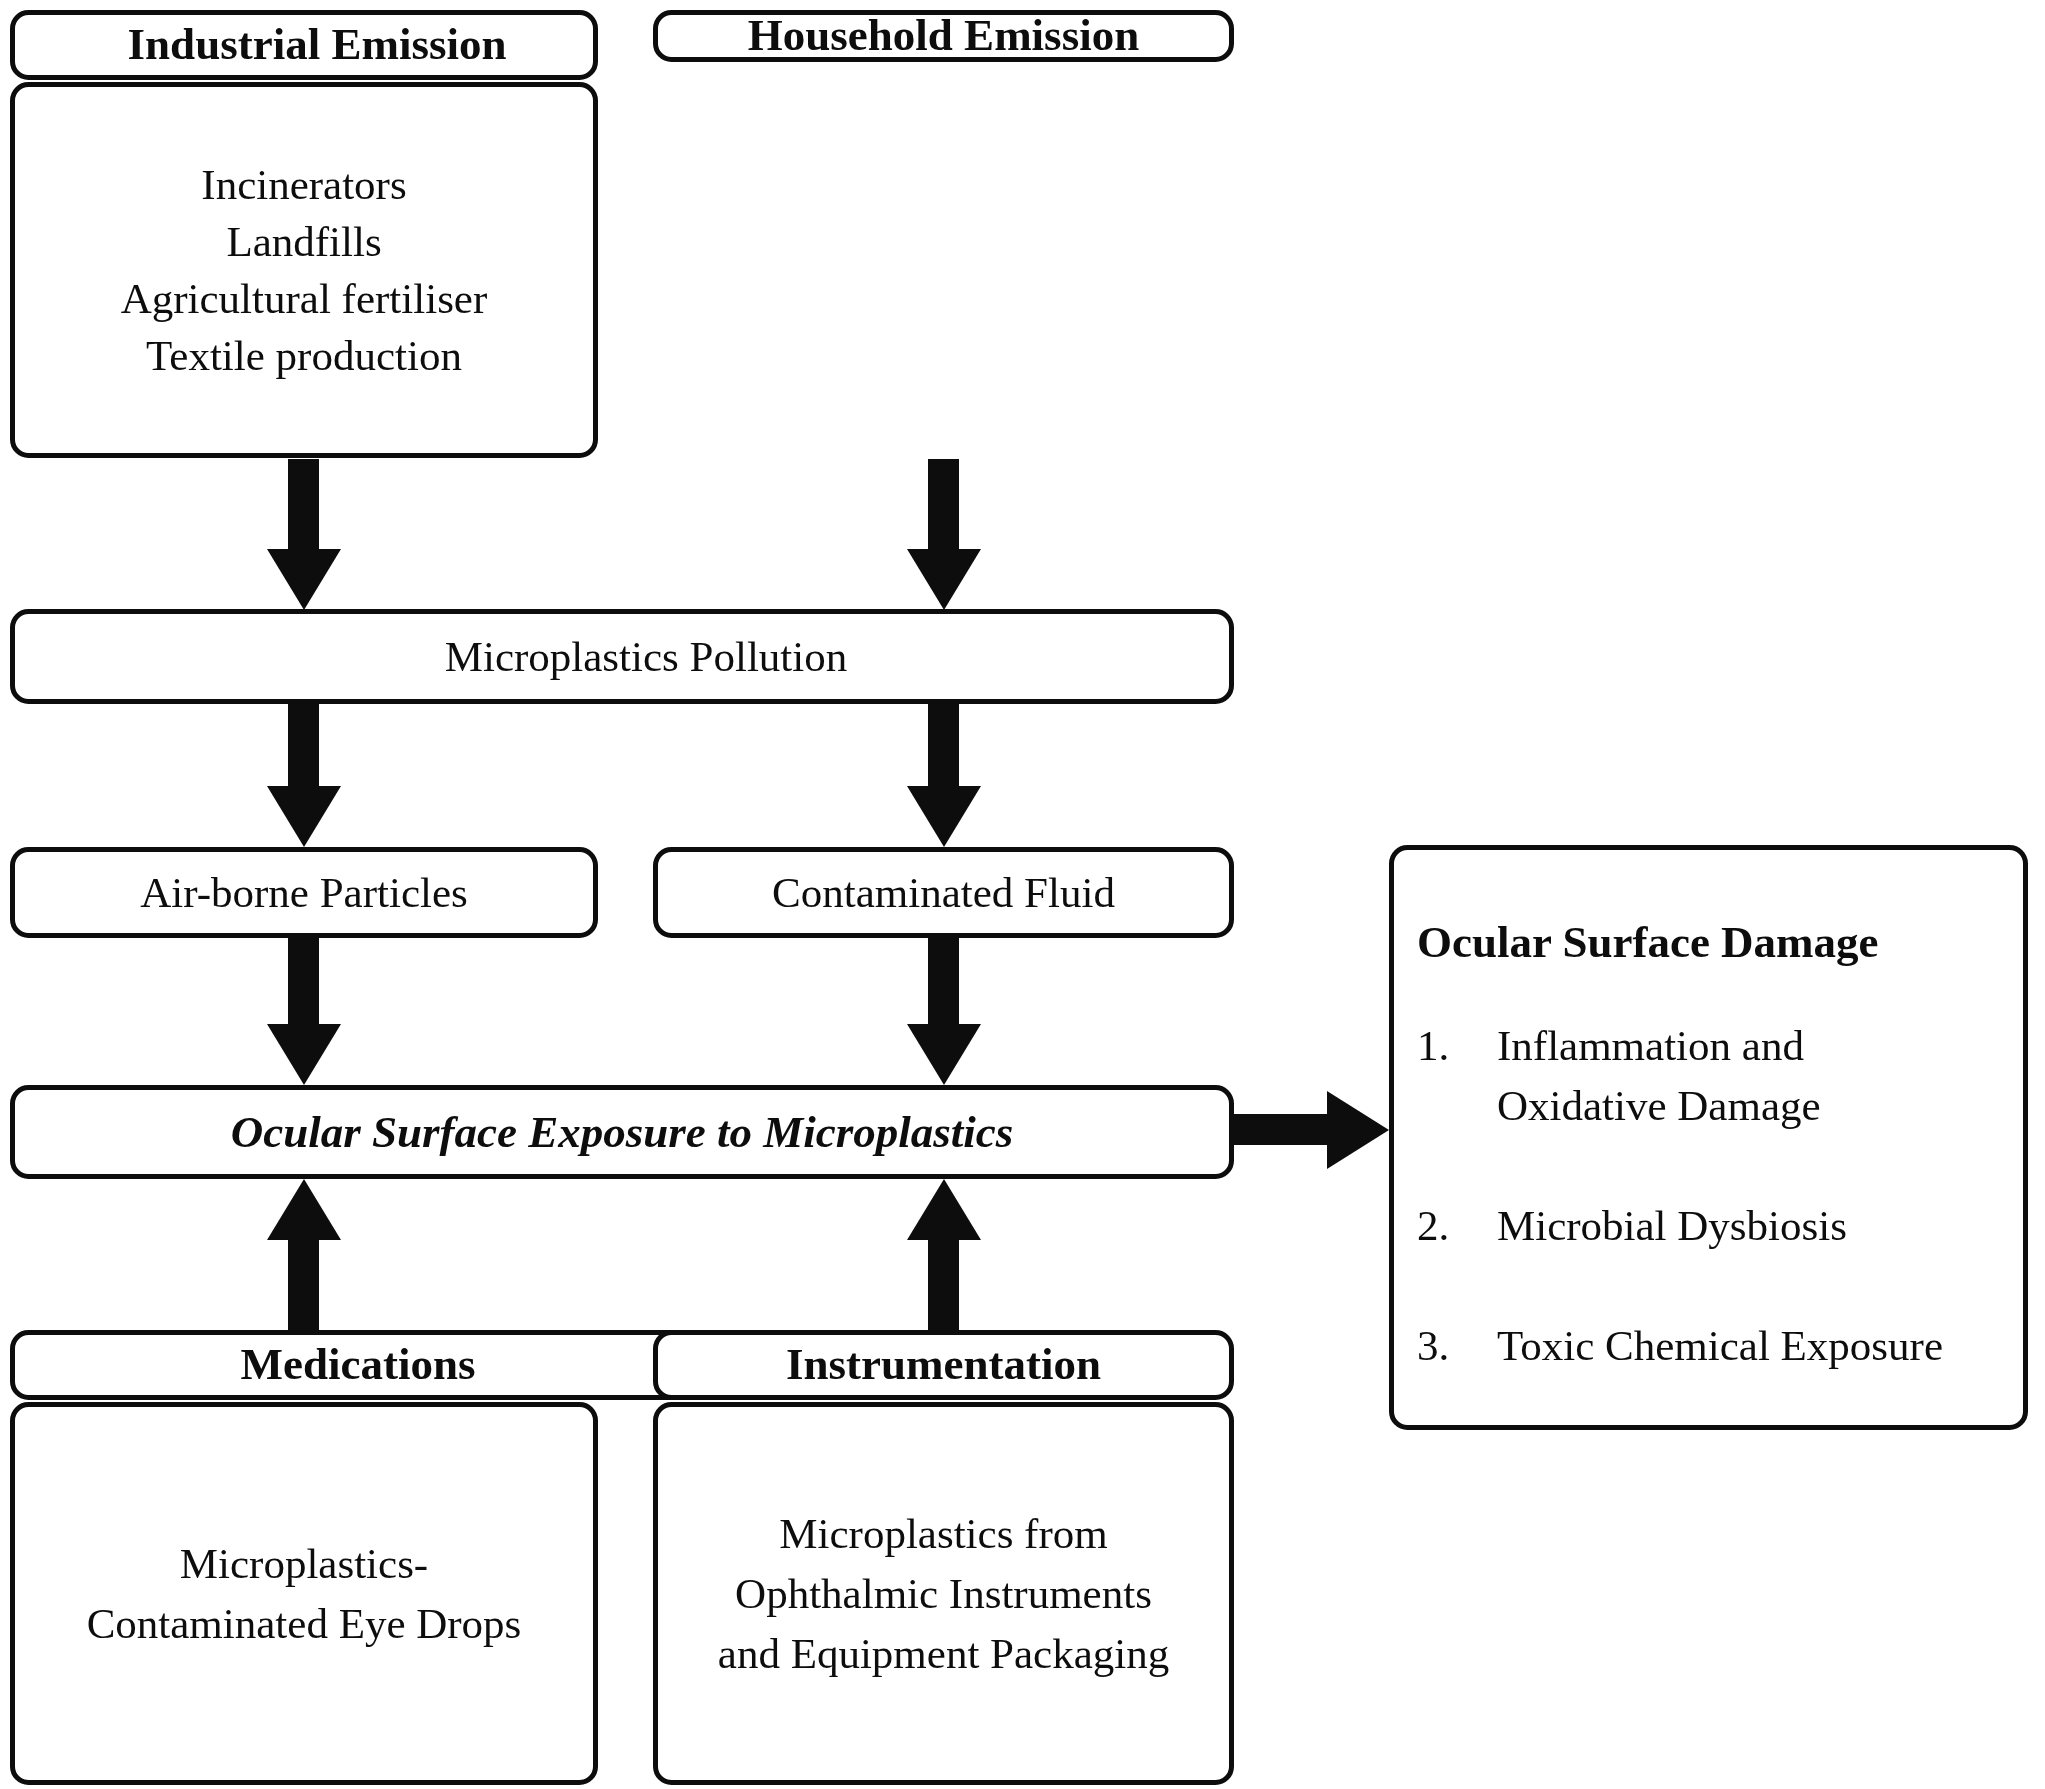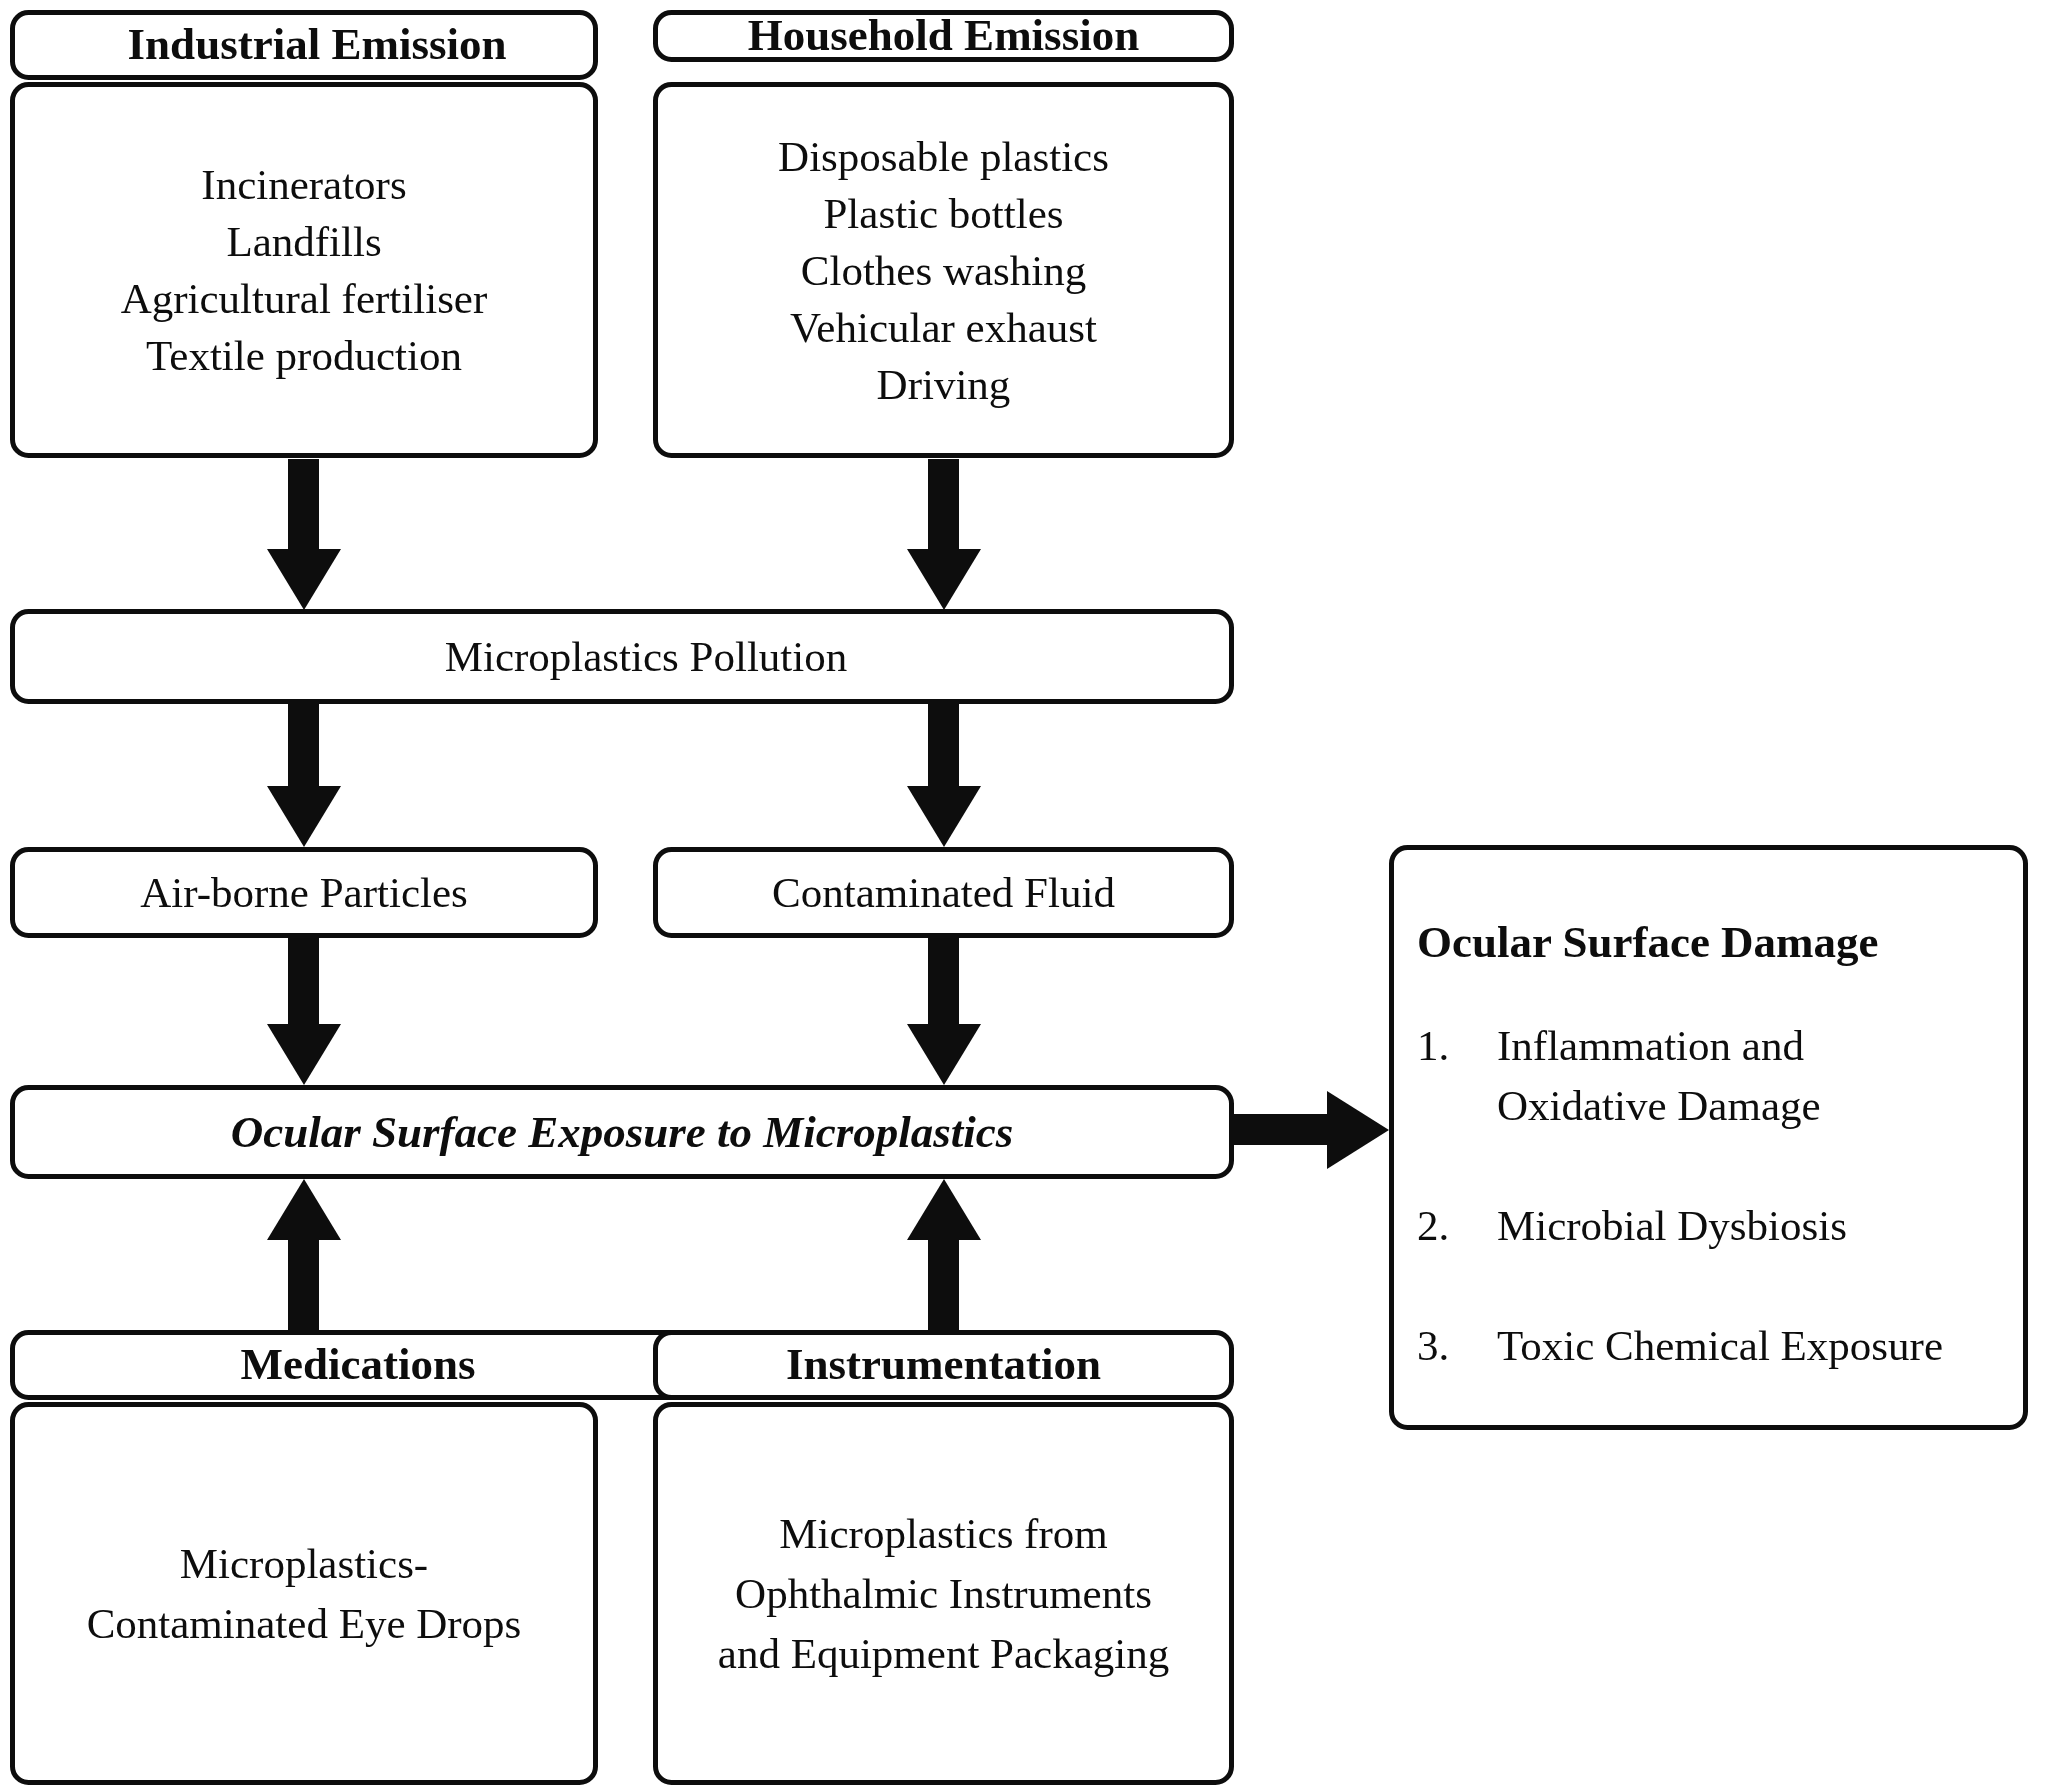--- a/index.html
+++ b/index.html
@@ -79,27 +79,20 @@
   </div>
   <div class="box" style="left:10px;top:82px;width:588px;height:376px;">
     <span class="list-text">Incinerators
 Landfills
 Agricultural fertiliser
 Textile production</span>
   </div>
 
   <div class="box" style="left:653px;top:10px;width:581px;height:52px;">
     <span class="title">Household Emission</span>
-  </div>
-  <div class="box" style="left:653px;top:82px;width:581px;height:376px;">
-    <span class="list-text">Disposable plastics
-Plastic bottles
-Clothes washing
-Vehicular exhaust
-Driving</span>
   </div>
 
   <div class="arrow down" style="left:267px;top:459px;height:151px;">
     <div class="shaft"></div>
     <div class="head"></div>
   </div>
   <div class="arrow down" style="left:907px;top:459px;height:151px;">
     <div class="shaft"></div>
     <div class="head"></div>
   </div>

